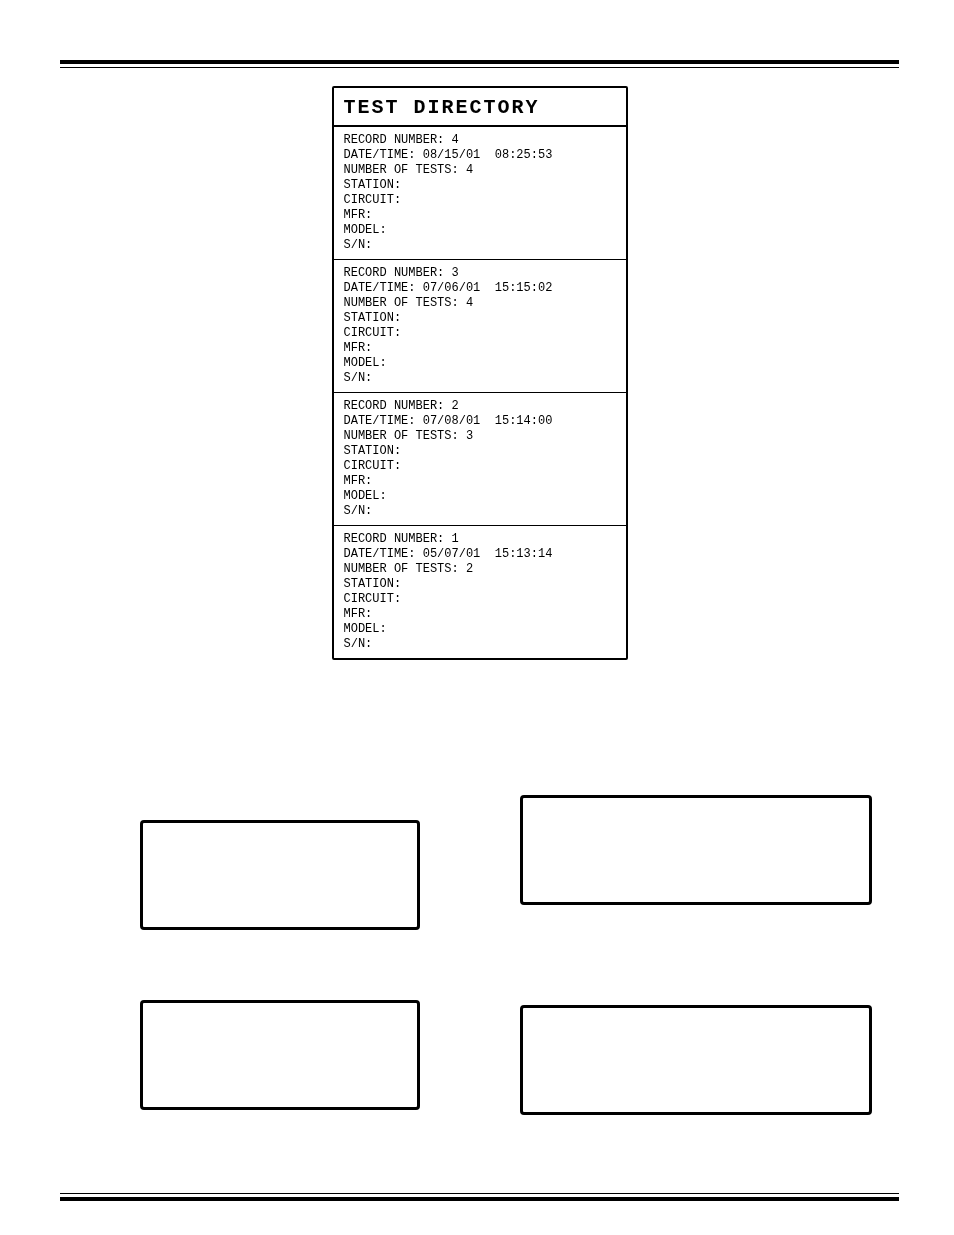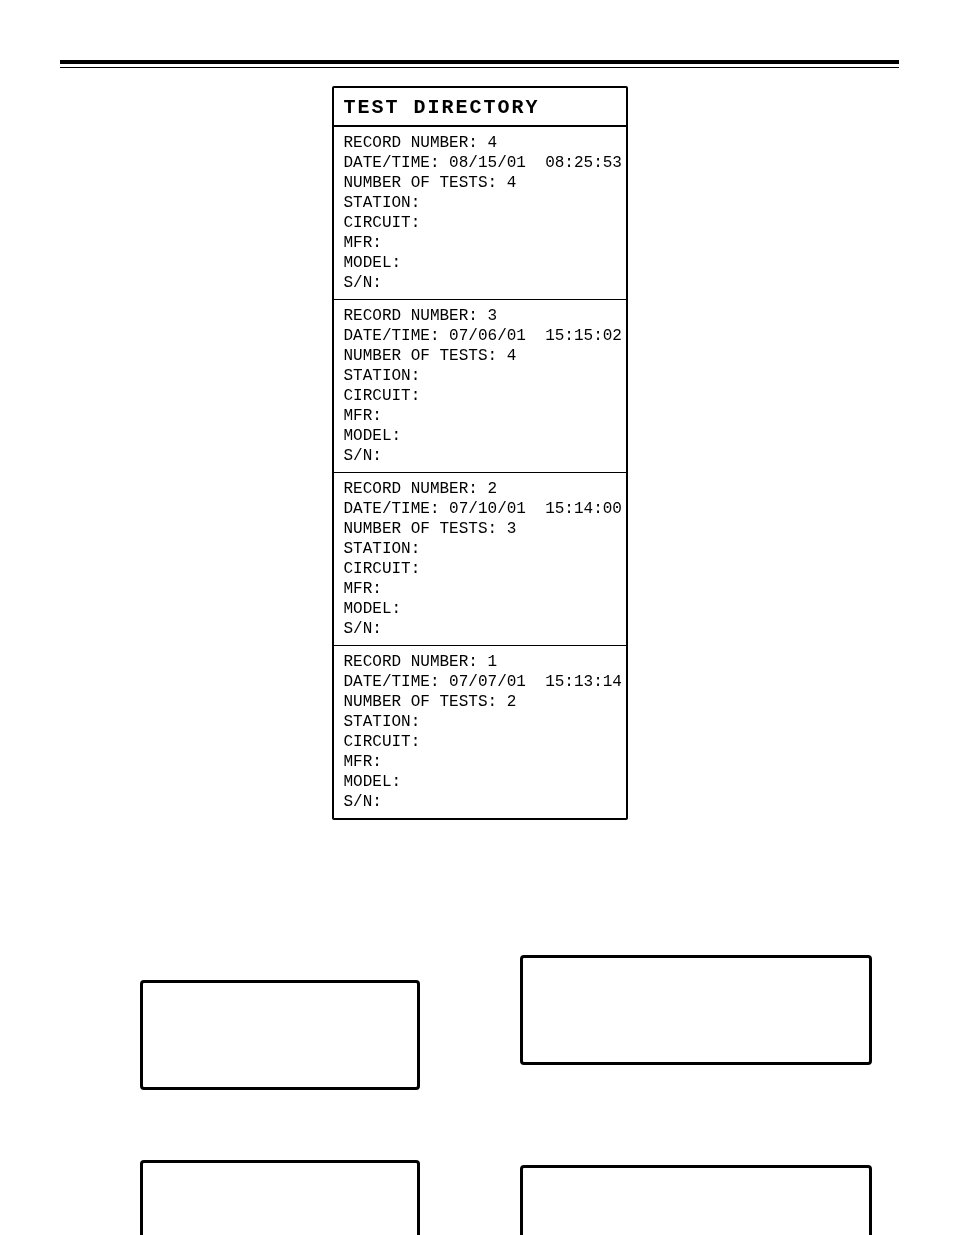--- a/index.html
+++ b/index.html
@@ -37,21 +37,21 @@
       border-bottom: 2px solid #000;
       padding: 8px 10px 6px 10px;
       font-family: "Courier New", monospace;
       font-weight: bold;
       font-size: 20px;
       letter-spacing: 2px;
     }
     .printout-record {
       border-bottom: 1px solid #000;
       padding: 6px 10px;
-      font-size: 16px;
+      font-size: 12px;
       line-height: 1.25;
       font-family: "Courier New", monospace;
       white-space: pre;
     }
     .printout-record:last-child {
       border-bottom: none;
     }
     .boxes {
       position: relative;
       height: 380px;
@@ -87,29 +87,29 @@
 S/N:</div>
         <div class="printout-record">RECORD NUMBER: 3
 DATE/TIME: 07/06/01  15:15:02
 NUMBER OF TESTS: 4
 STATION:
 CIRCUIT:
 MFR:
 MODEL:
 S/N:</div>
         <div class="printout-record">RECORD NUMBER: 2
-DATE/TIME: 07/10/01  15:14:00
+DATE/TIME: 07/08/01  15:14:00
 NUMBER OF TESTS: 3
 STATION:
 CIRCUIT:
 MFR:
 MODEL:
 S/N:</div>
         <div class="printout-record">RECORD NUMBER: 1
-DATE/TIME: 07/07/01  15:13:14
+DATE/TIME: 05/07/01  15:13:14
 NUMBER OF TESTS: 2
 STATION:
 CIRCUIT:
 MFR:
 MODEL:
 S/N:</div>
       </div>
   </div>
 
   <div class="boxes">

